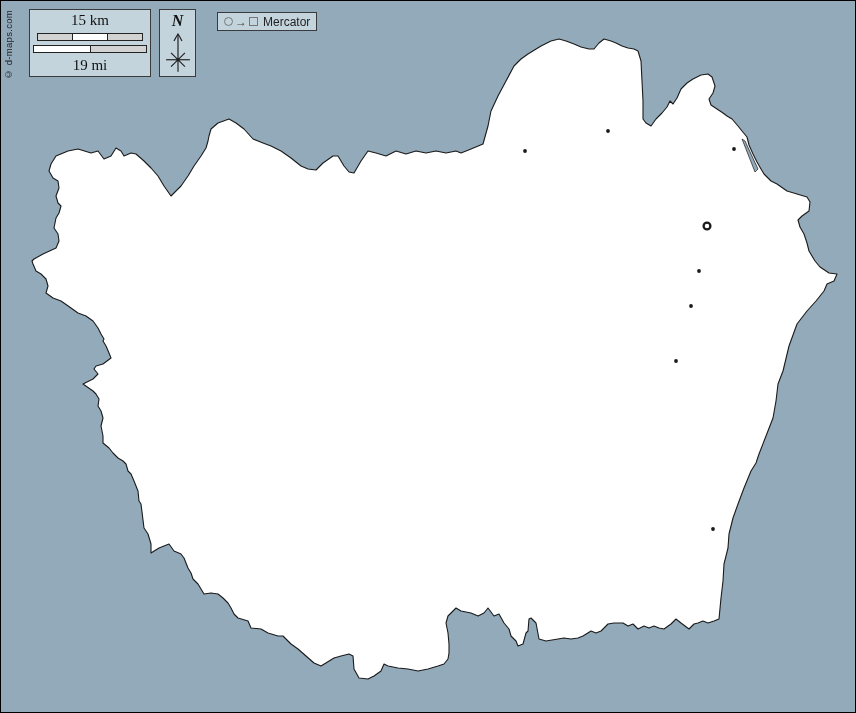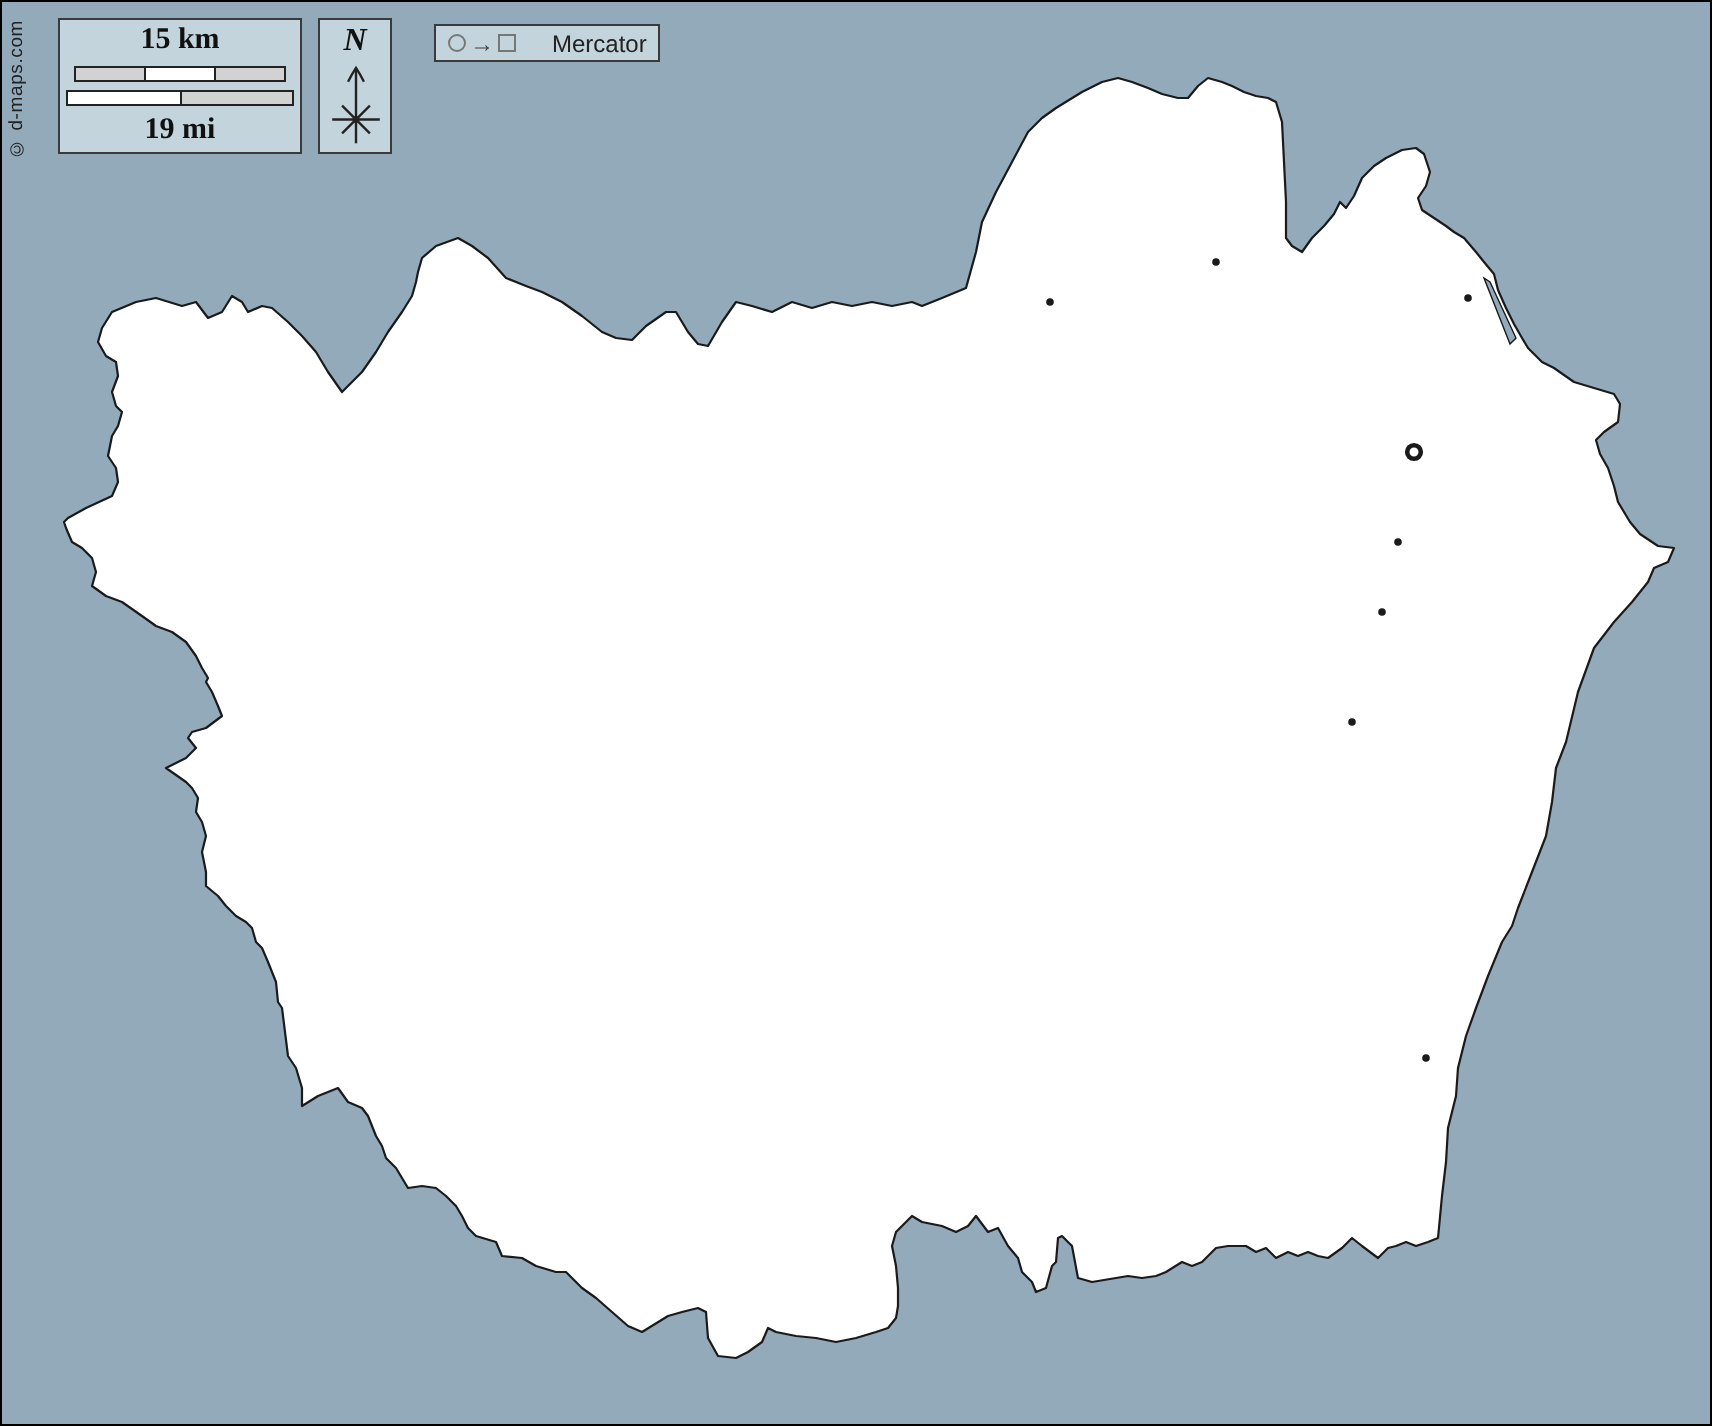--- a/index.html
+++ b/index.html
@@ -9,21 +9,21 @@
     font-family:"Liberation Sans",sans-serif;
   }
   #map-svg{position:absolute;left:0;top:0;}
   .panel{position:absolute;border:1px solid #3a3a3a;box-sizing:border-box;}
   .scalebox{
     left:28px;top:8px;width:122px;height:68px;
     display:flex;flex-direction:column;align-items:center;
     justify-content:space-between;padding:2px 0 3px 0;
   }
   .scale-label{
-    font-family:"Liberation Serif",serif;font-size:15px;color:#111;line-height:1.1;font-weight:bold;
+    font-family:"Liberation Serif",serif;font-size:15px;color:#111;line-height:1.1;
   }
   .bar{display:flex;height:6px;border:1px solid #222;}
   .bar .seg{flex:1;}
   .bar .seg + .seg{border-left:1px solid #222;}
   #km-bar{width:104px;}
   #mi-bar{width:112px;}
   .northbox{
     left:158px;top:8px;width:37px;height:68px;
     display:flex;flex-direction:column;align-items:center;padding-top:2px;
   }
@@ -31,21 +31,21 @@
     font-family:"Liberation Serif",serif;font-style:italic;font-weight:600;
     font-size:16px;color:#111;line-height:1.15;
   }
   .mercator-box{
     left:216px;top:11px;height:19px;
     display:flex;align-items:center;padding:0 6px;
   }
   .glyph-circle{width:9px;height:9px;border:1.5px solid #777;border-radius:50%;box-sizing:border-box;}
   .glyph-square{width:9px;height:9px;border:1.5px solid #777;box-sizing:border-box;}
   .glyph-arrow{color:#444;font-size:12px;line-height:1;margin:0 2px;}
-  .merc-label{font-size:12px;color:#222;margin-left:18px;}
+  .merc-label{font-size:12px;color:#222;margin-left:5px;}
   .credit{
     position:absolute;left:2px;top:9px;
     writing-mode:vertical-rl;transform:rotate(180deg);
     font-size:9.5px;color:#222;letter-spacing:.3px;white-space:nowrap;
   }
 </style>
 </head>
 <body style="background: rgb(146, 170, 186);">
 
 <svg id="map-svg" width="856" height="713" viewBox="0 0 856 713">

